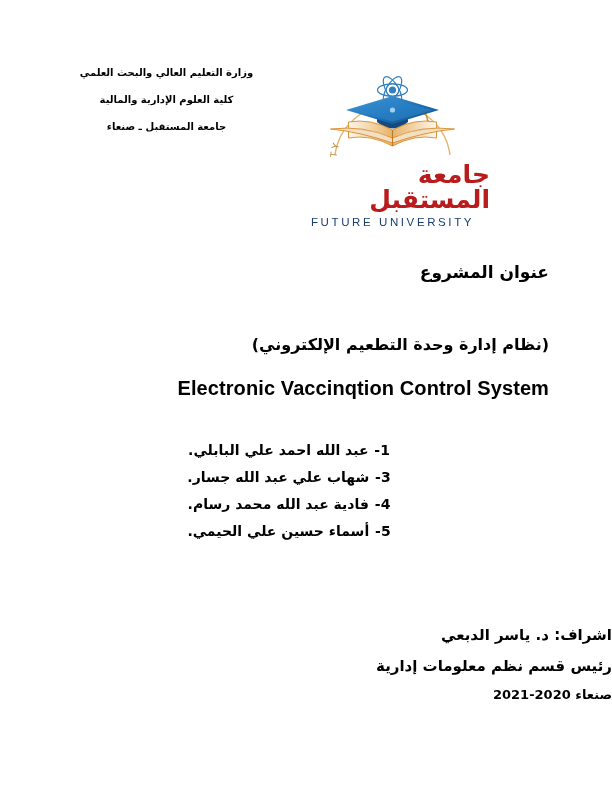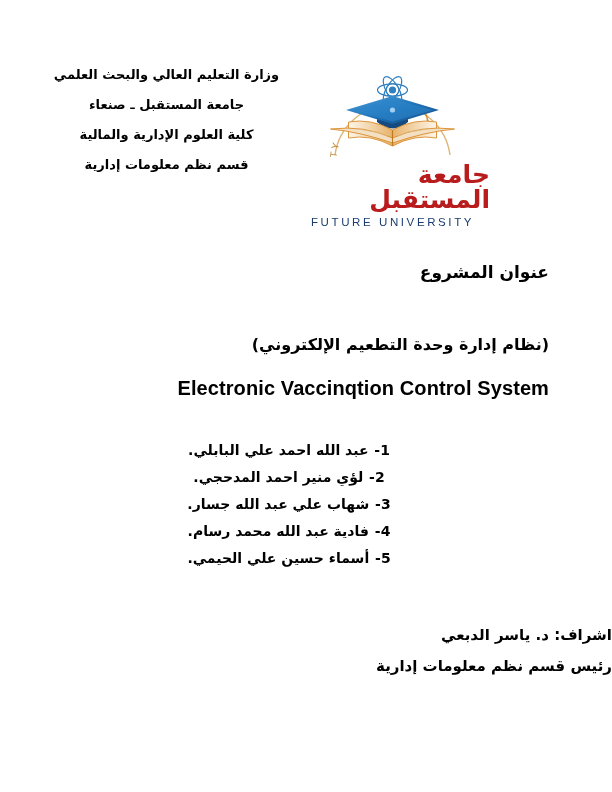--- a/index.html
+++ b/index.html
@@ -39,21 +39,21 @@
 
   .header-text {
     width: 295px;
     padding-top: 10px;
     padding-left: 38px;
     box-sizing: border-box;
     text-align: center;
     direction: rtl;
   }
   .header-text .hline {
-    font-size: 13px;
+    font-size: 10px;
     font-weight: 700;
     line-height: 1.0;
     margin-bottom: 17px;
     letter-spacing: 0px;
     white-space: nowrap;
   }
 
   
   .logo-wrap {
     width: 255px;
@@ -179,23 +179,22 @@
 </style>
 </head>
 <body>
 
 <div class="page">
 
   <div class="header-row">
 
     <div class="header-text">
       <div class="hline">وزارة التعليم العالي والبحث العلمي</div>
+      <div class="hline">كلية العلوم الإدارية والمالية</div>
       <div class="hline">جامعة المستقبل ـ صنعاء</div>
-      <div class="hline">كلية العلوم الإدارية والمالية</div>
-      <div class="hline">قسم نظم معلومات إدارية</div>
     </div>
 
     <div class="logo-wrap">
       <div class="logo-mark">
         <svg width="155" height="102" viewBox="0 0 155 102" xmlns="http://www.w3.org/2000/svg">
 
           <defs>
             <path id="arcpath" d="M 22 96 A 56 56 0 0 1 133 96" fill="none"></path>
             <linearGradient id="capGrad" x1="0" y1="0" x2="1" y2="1">
               <stop offset="0%" stop-color="#4ba3dd"></stop>
@@ -267,36 +266,33 @@
     <div class="en-system-name">Electronic Vaccinqtion Control System</div>
   </div>
 
   <div class="researchers">
     <ul class="names-list">
       <li>
         <span class="num">1-</span>
         <span>عبد الله احمد علي البابلي.</span>
       </li>
       <li>
-        <span class="num">2-</span>
-        <span>لؤي منير احمد المدحجي.</span>
-      </li>
-      <li>
         <span class="num">3-</span>
         <span>شهاب علي عبد الله جسار.</span>
       </li>
       <li>
         <span class="num">4-</span>
         <span>فادية عبد الله محمد رسام.</span>
       </li>
       <li>
         <span class="num">5-</span>
         <span>أسماء حسين علي الحيمي.</span>
       </li>
     </ul>
   </div>
 
   <div class="supervisor">
     <div class="sup-line">اشراف: د. ياسر الدبعي</div>
     <div class="sup-dept">رئيس قسم نظم معلومات إدارية</div>
+    <div class="sup-city-year">صنعاء 2020-2021</div>
   </div>
 
 </div>
 
 </body></html>

